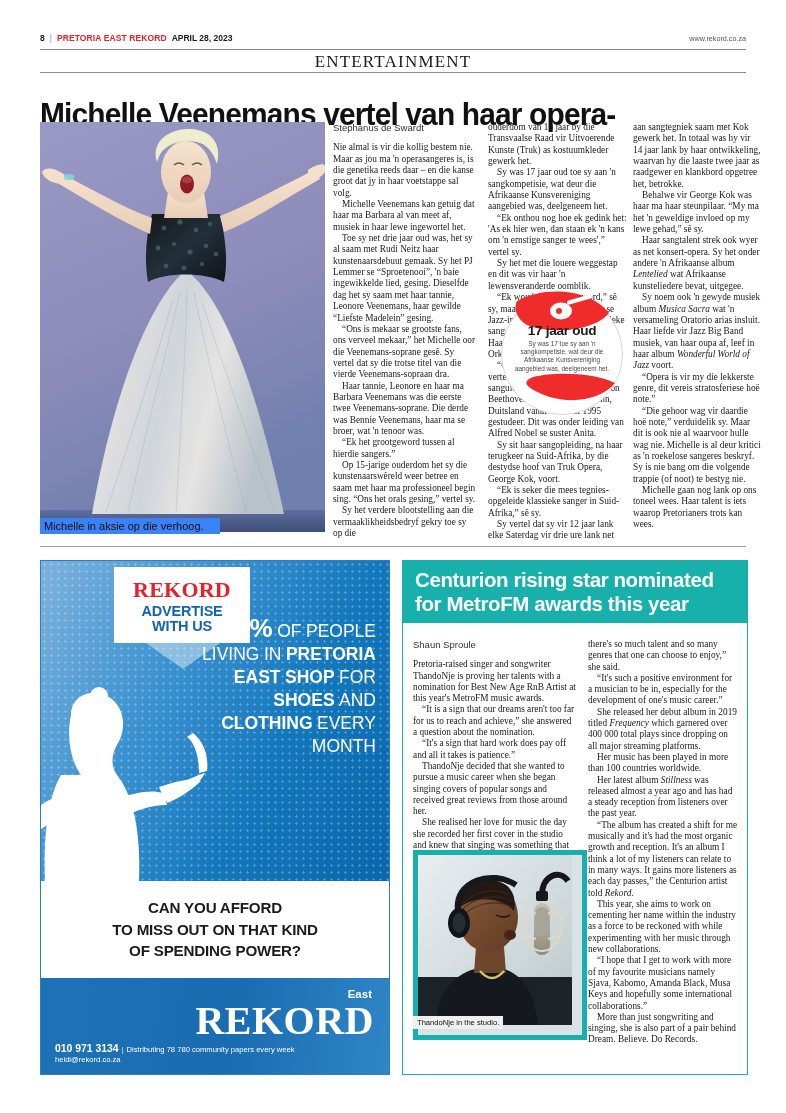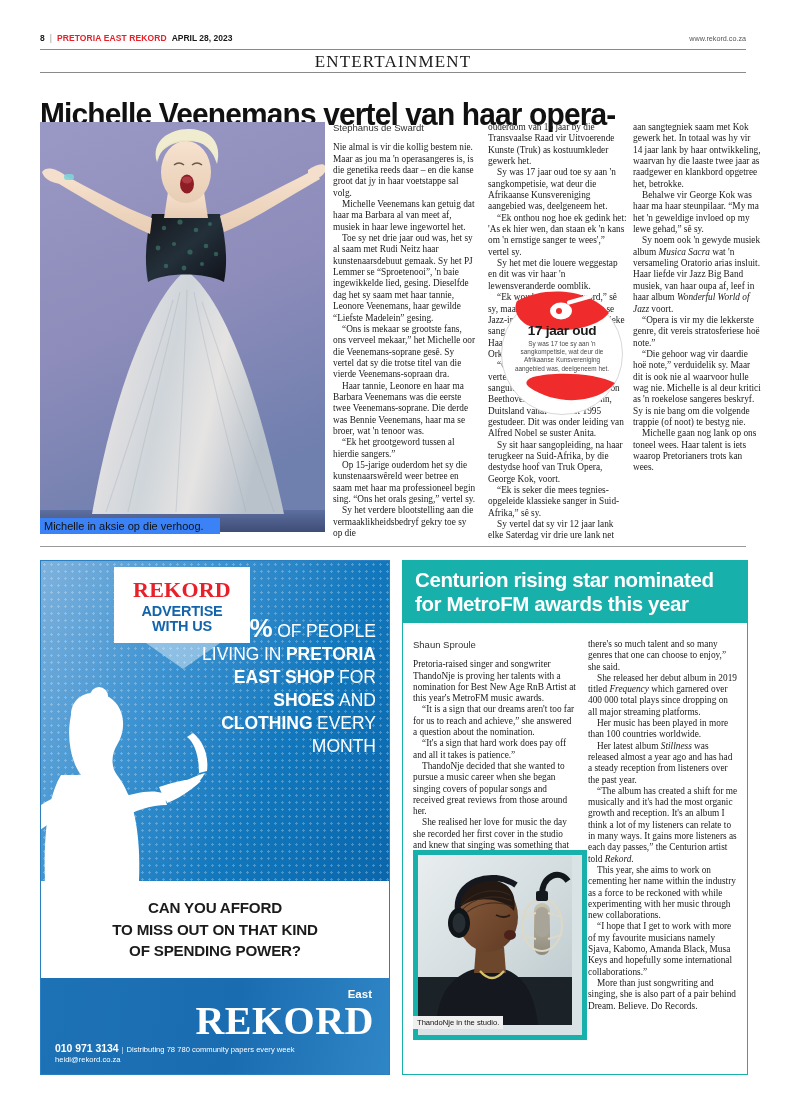--- a/index.html
+++ b/index.html
@@ -248,20 +248,21 @@
       <p>Sy sit haar sangopleiding, na haar terugkeer na Suid-Afrika, by die destydse hoof van Truk Opera, George Kok, voort.</p>
       <p>“Ek is seker die mees tegnies-opgeleide klassieke sanger in Suid-Afrika,” sê sy.</p>
       <p>Sy vertel dat sy vir 12 jaar lank elke Saterdag vir drie ure lank net</p>
     </div>
 </div>
 
 <div class="a1col c3">
   <div>
       <p class="noind">aan sangtegniek saam met Kok gewerk het. In totaal was hy vir 14 jaar lank by haar ontwikkeling, waarvan hy die laaste twee jaar as raadgewer en klankbord opgetree het, betrokke.</p>
       <p>Behalwe vir George Kok was haar ma haar steunpilaar. “My ma het 'n geweldige invloed op my lewe gehad,” sê sy.</p>
+      <p>Haar sangtalent strek ook wyer as net konsert-opera. Sy het onder andere 'n Afrikaanse album <em>Lentelied</em> wat Afrikaanse kunsteliedere bevat, uitgegee.</p>
       <p>Sy noem ook 'n gewyde musiek album <em>Musica Sacra</em> wat 'n versameling Oratorio arias insluit. Haar liefde vir Jazz Big Band musiek, van haar oupa af, leef in haar album <em>Wonderful World of Jazz</em> voort.</p>
       <p>“Opera is vir my die lekkerste genre, dit vereis stratosferiese hoë note.”</p>
       <p>“Die gehoor wag vir daardie hoë note,” verduidelik sy. Maar dit is ook nie al waarvoor hulle wag nie. Michelle is al deur kritici as 'n roekelose sangeres beskryf. Sy is nie bang om die volgende trappie (of noot) te bestyg nie.</p>
       <p>Michelle gaan nog lank op ons toneel wees. Haar talent is iets waarop Pretorianers trots kan wees.</p>
     </div>
 </div>
 
 <div class="callout">
   <div class="disc"></div>
   <svg class="ring" viewBox="0 0 126 126">
@@ -338,20 +339,21 @@
         <p>ThandoNje decided that she wanted to pursue a music career when she began singing covers of popular songs and received great reviews from those around her.</p>
         <p>She realised her love for music the day she recorded her first cover in the studio and knew that singing was something that she wanted to do forever.</p>
         <p>Born Thando Sibanyoni, she defines her music as New Age Soul, which has found a receptive crowd in the local music scene.</p>
         <p>“Pretoria for me is the hub of music,</p>
       </div>
   </div>
 
   <div class="a2col d2">
     <div>
         <p class="noind">there's so much talent and so many genres that one can choose to enjoy,” she said.</p>
+        <p>“It's such a positive environment for a musician to be in, especially for the development of one's music career.”</p>
         <p>She released her debut album in 2019 titled <em>Frequency</em> which garnered over 400 000 total plays since dropping on all major streaming platforms.</p>
         <p>Her music has been played in more than 100 countries worldwide.</p>
         <p>Her latest album <em>Stillness</em> was released almost a year ago and has had a steady reception from listeners over the past year.</p>
         <p>“The album has created a shift for me musically and it's had the most organic growth and reception. It's an album I think a lot of my listeners can relate to in many ways. It gains more listeners as each day passes,” the Centurion artist told <em>Rekord</em>.</p>
         <p>This year, she aims to work on cementing her name within the industry as a force to be reckoned with while experimenting with her music through new collaborations.</p>
         <p>“I hope that I get to work with more of my favourite musicians namely Sjava, Kabomo, Amanda Black, Musa Keys and hopefully some international collaborations.”</p>
         <p>More than just songwriting and singing, she is also part of a pair behind Dream. Believe. Do Records.</p>
       </div>
   </div>
 

